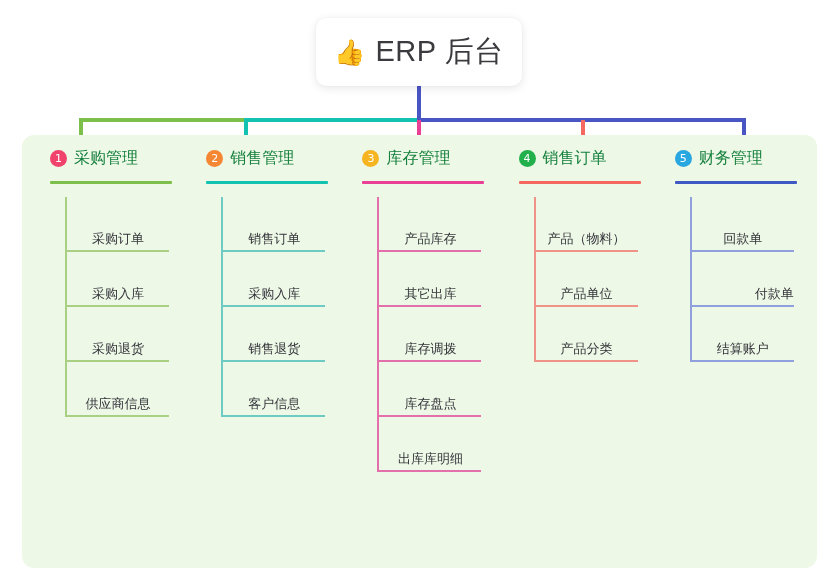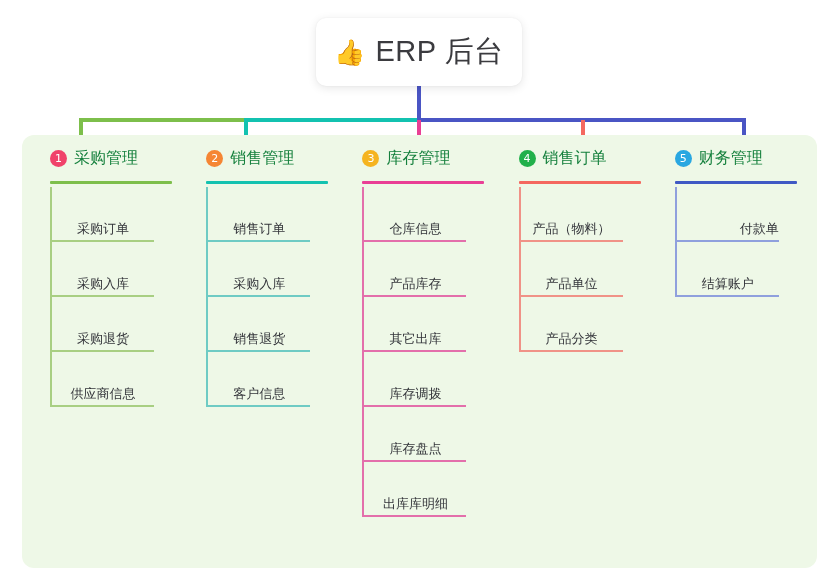--- a/index.html
+++ b/index.html
@@ -93,21 +93,21 @@
     white-space: nowrap;
     text-align: center;
   }
   .col-rule {
     height: 3px;
     width: 122px;
     margin-left: 14px;
     border-radius: 1px;
   }
 
-  .items { position: relative; margin-left: 14px; padding-top: 3px; }
+  .items { position: relative; margin-left: 29px; padding-top: 13px; }
   .item {
     position: relative;
     height: 55px;
     width: 104px;
     border-left: 2px solid;
     border-bottom: 2px solid;
     display: flex;
     align-items: flex-end;
     justify-content: center;
     padding-bottom: 3px;
@@ -189,23 +189,20 @@
       </div>
     </div>
     <div class="column">
       <div class="col-head">
         <span class="badge" style="background: rgb(245, 180, 32);">3</span>
         <span class="col-title">库存管理</span>
       </div>
       <div class="col-rule" style="background: rgb(233, 63, 149);"></div>
       <div class="items">
         <div class="item" style="border-left-color: rgb(227, 111, 171); border-bottom-color: rgb(227, 111, 171);">
-          <span class="item-label">仓库信息</span>
-        </div>
-        <div class="item" style="border-left-color: rgb(227, 111, 171); border-bottom-color: rgb(227, 111, 171);">
           <span class="item-label">产品库存</span>
         </div>
         <div class="item" style="border-left-color: rgb(227, 111, 171); border-bottom-color: rgb(227, 111, 171);">
           <span class="item-label">其它出库</span>
         </div>
         <div class="item" style="border-left-color: rgb(227, 111, 171); border-bottom-color: rgb(227, 111, 171);">
           <span class="item-label">库存调拨</span>
         </div>
         <div class="item" style="border-left-color: rgb(227, 111, 171); border-bottom-color: rgb(227, 111, 171);">
           <span class="item-label">库存盘点</span>
@@ -233,20 +230,23 @@
         </div>
       </div>
     </div>
     <div class="column">
       <div class="col-head">
         <span class="badge" style="background: rgb(41, 167, 225);">5</span>
         <span class="col-title">财务管理</span>
       </div>
       <div class="col-rule" style="background: rgb(63, 89, 196);"></div>
       <div class="items">
+        <div class="item" style="border-left-color: rgb(143, 160, 221); border-bottom-color: rgb(143, 160, 221);">
+          <span class="item-label">回款单</span>
+        </div>
         <div class="item" style="border-left-color: rgb(143, 160, 221); border-bottom-color: rgb(143, 160, 221); justify-content: flex-end;">
           <span class="item-label">付款单</span>
         </div>
         <div class="item" style="border-left-color: rgb(143, 160, 221); border-bottom-color: rgb(143, 160, 221);">
           <span class="item-label">结算账户</span>
         </div>
       </div>
     </div>
   </div>
 

